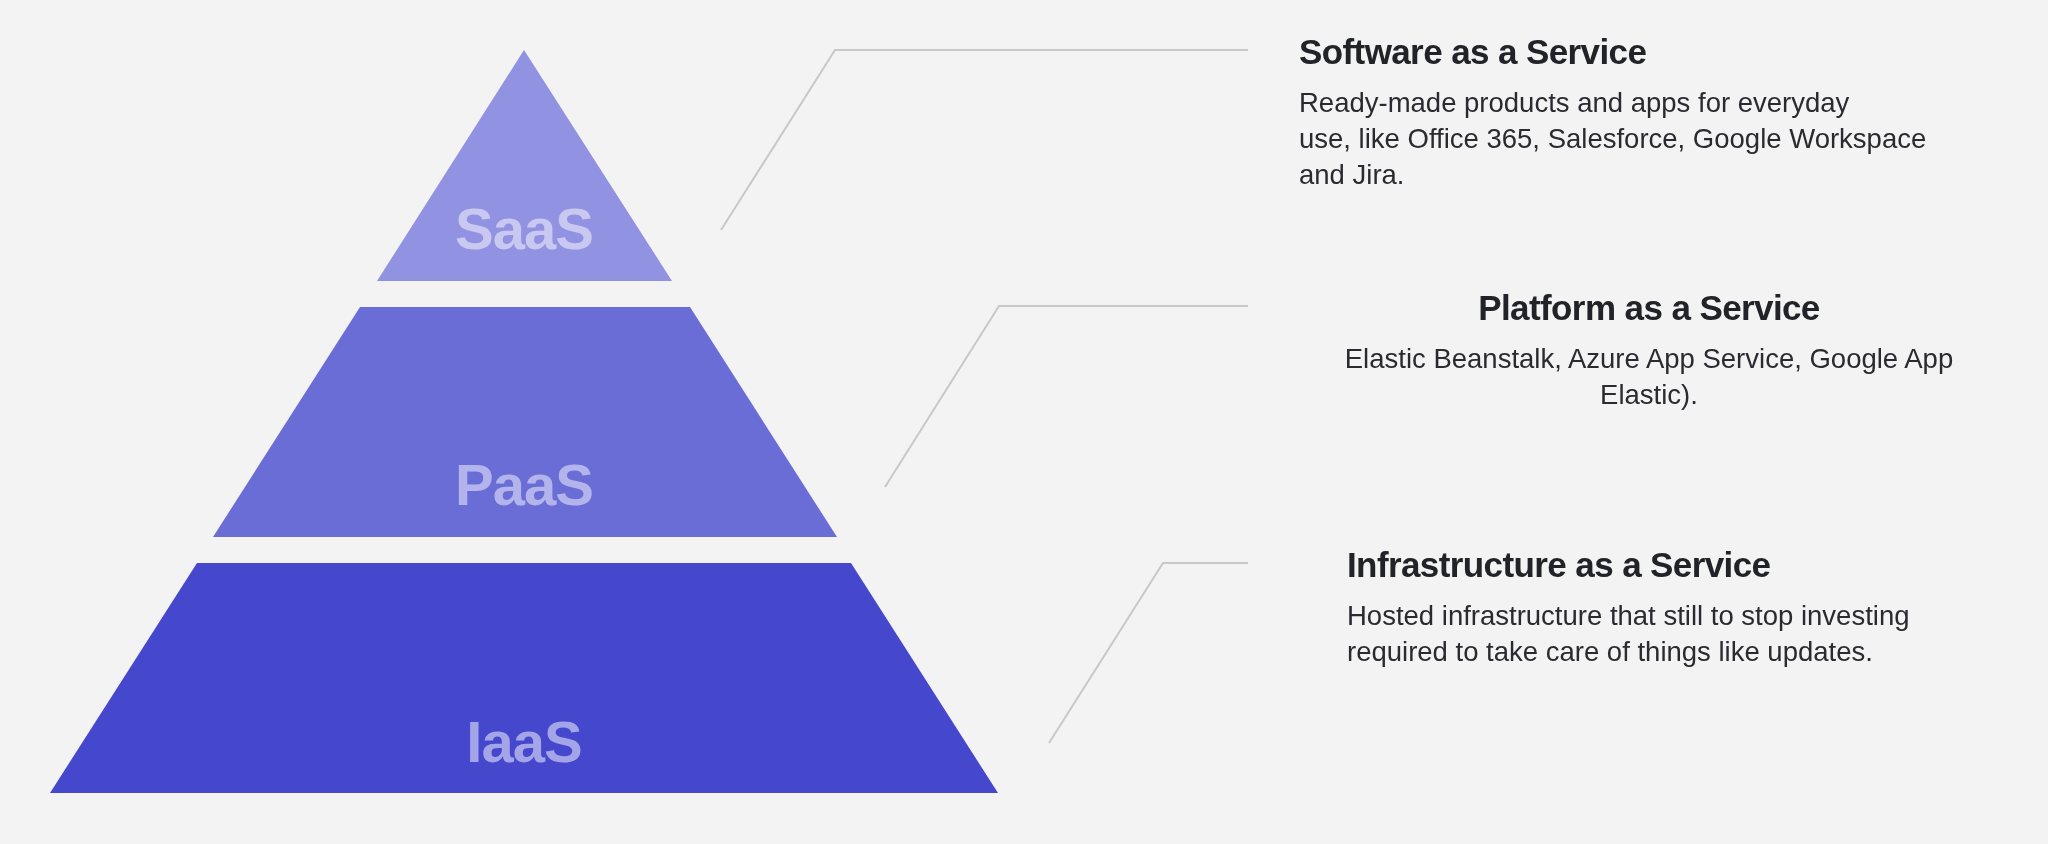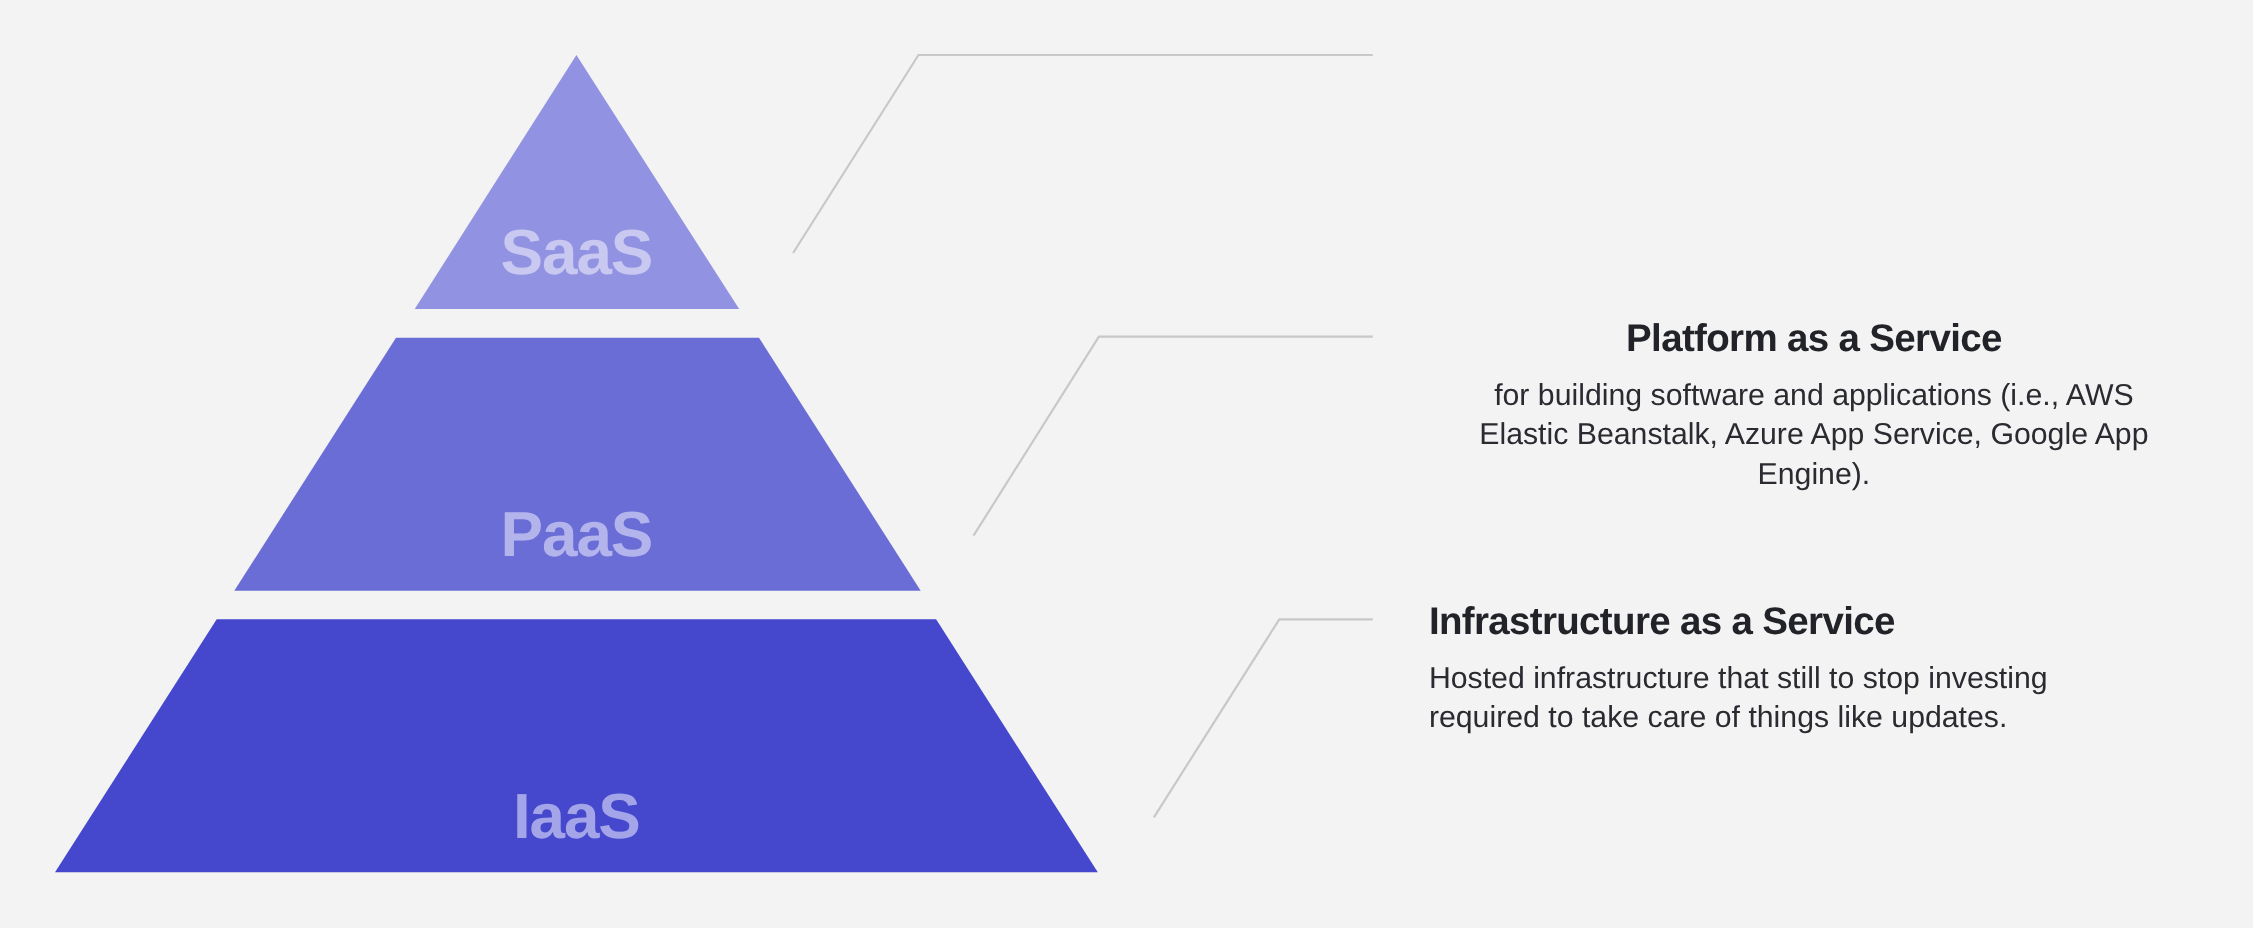--- a/index.html
+++ b/index.html
@@ -74,31 +74,38 @@
     <g>
       <polygon points="197,563 851,563 998,793 50,793" fill="#4547cc"></polygon>
       <text class="tier-label" text-anchor="middle" fill="#a4a4e8" x="524" y="762">IaaS</text>
     </g>
 
     <polyline class="connector" fill="none" stroke-width="2" points="721,230 835,50 1248,50" stroke="#c8c8c8"></polyline>
     <polyline class="connector" fill="none" stroke-width="2" points="885,487 999,306 1248,306" stroke="#c8c8c8"></polyline>
     <polyline class="connector" fill="none" stroke-width="2" points="1049,743 1163,563 1248,563" stroke="#c8c8c8"></polyline>
   </svg>
 
+  <div class="service-block" style="top:32px;">
+    <h2 class="service-title">Software as a Service</h2>
+    <div class="service-desc">
+      <span class="desc-line">Ready-made products and apps for everyday</span>
+      <span class="desc-line">use, like Office 365, Salesforce, Google Workspace</span>
+      <span class="desc-line">and Jira.</span>
+    </div>
+  </div>
 
   <div class="service-block" style="top:288px;text-align:center;">
     <h2 class="service-title">Platform as a Service</h2>
     <div class="service-desc">
-      <span class="desc-line">for building software and applications (i.e., AWS</span>
       <span class="desc-line">Elastic Beanstalk, Azure App Service, Google App</span>
-      <span class="desc-line">Engine).</span>
+      <span class="desc-line">Elastic).</span>
     </div>
   </div>
 
-  <div class="service-block" style="top:545px;">
+  <div class="service-block" style="top:545px;margin-left:48px;">
     <h2 class="service-title">Infrastructure as a Service</h2>
     <div class="service-desc">
       <span class="desc-line">Hosted infrastructure that still to stop investing</span>
       <span class="desc-line">required to take care of things like updates.</span>
     </div>
   </div>
 
 </div>
 
 </body></html>

